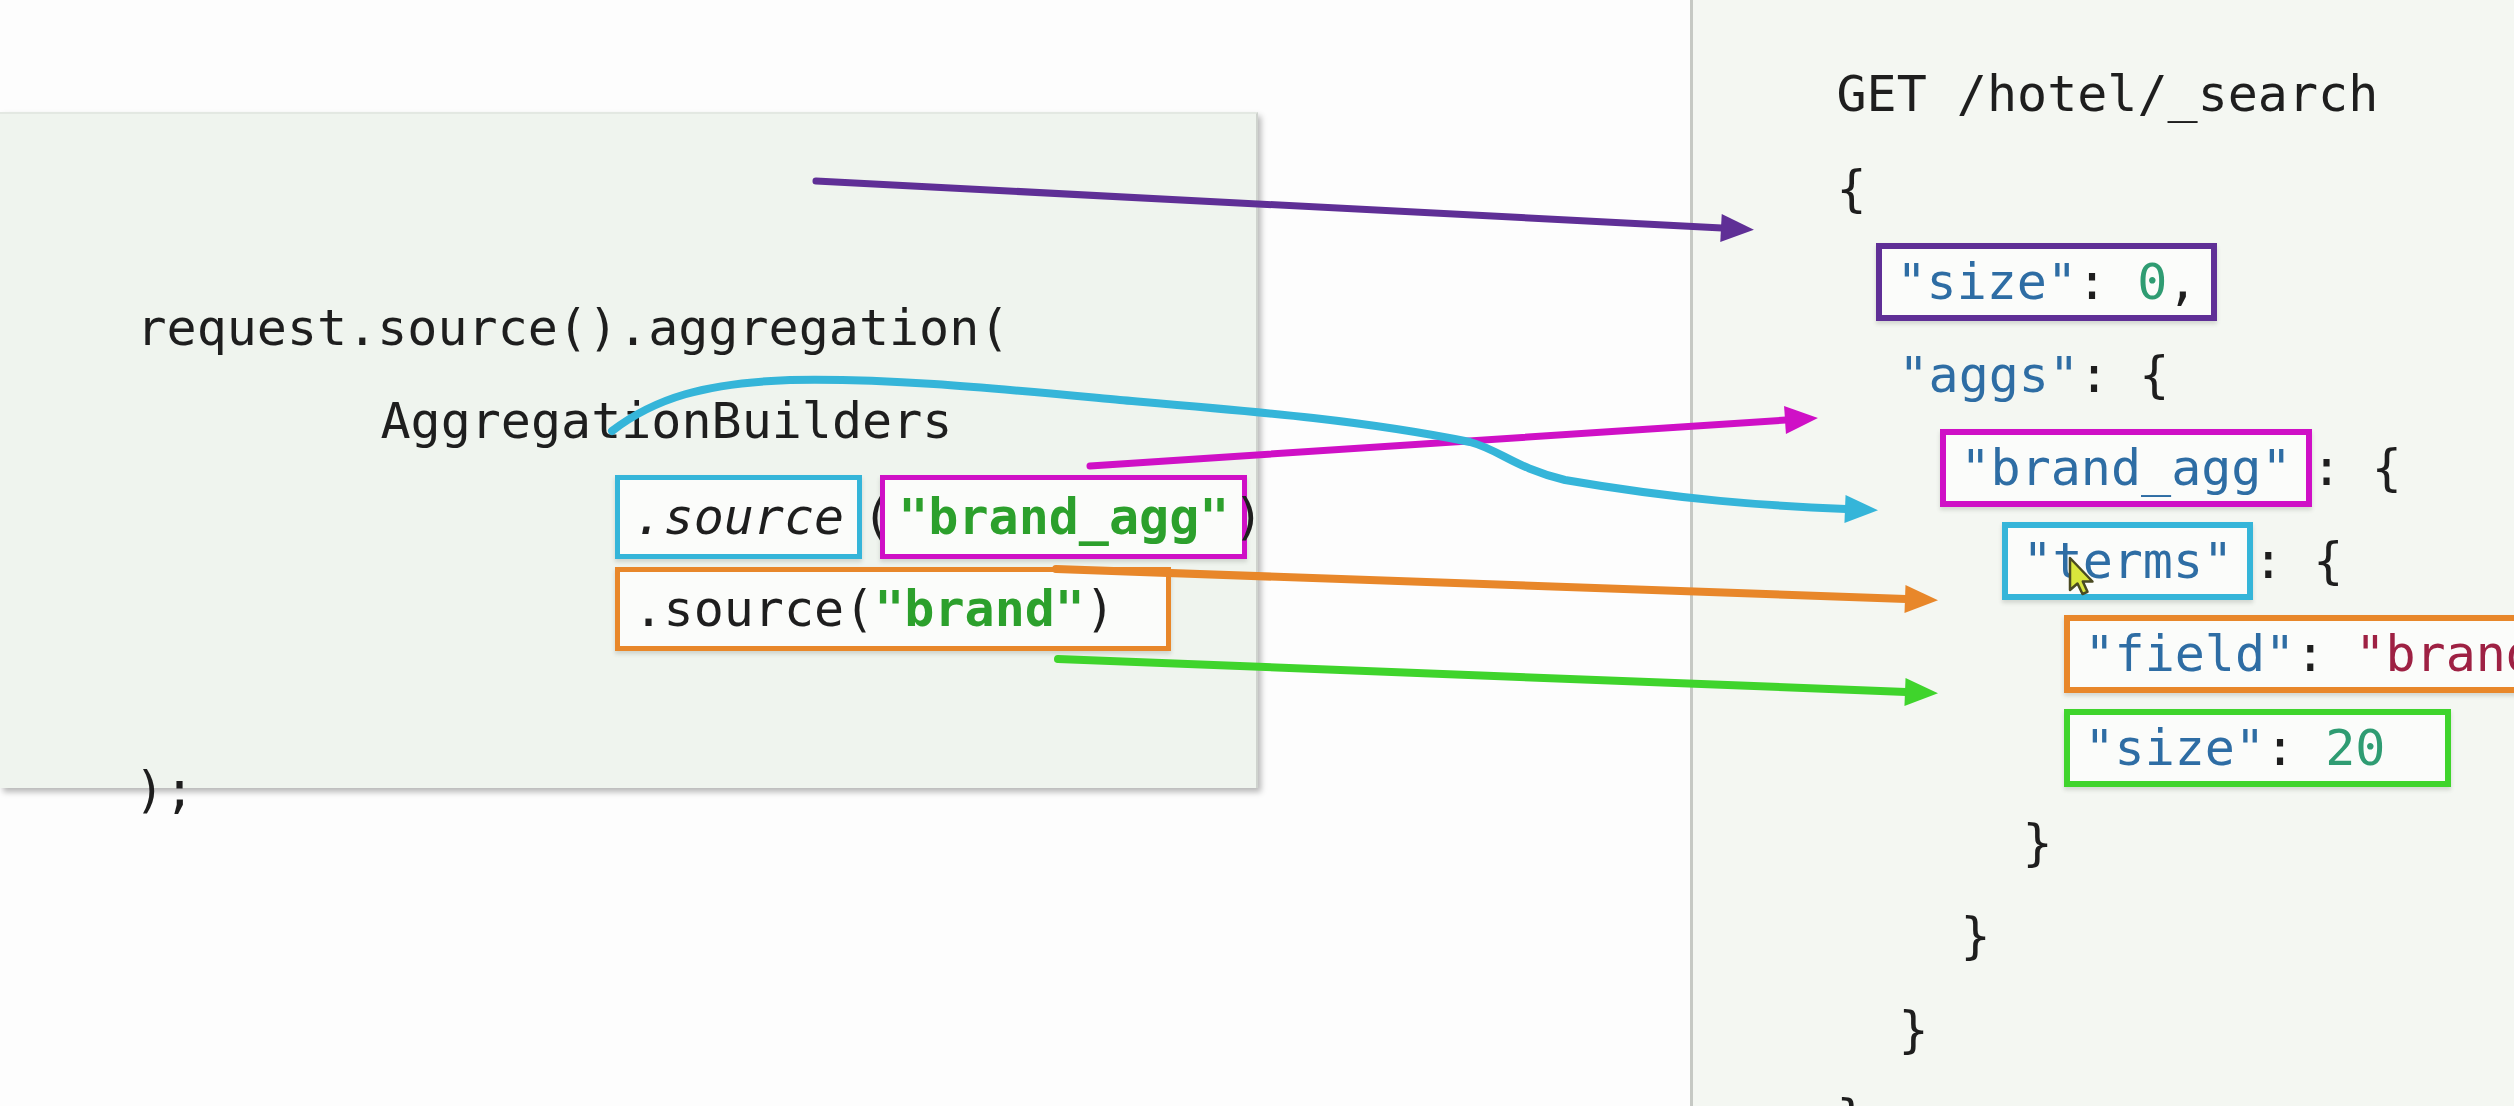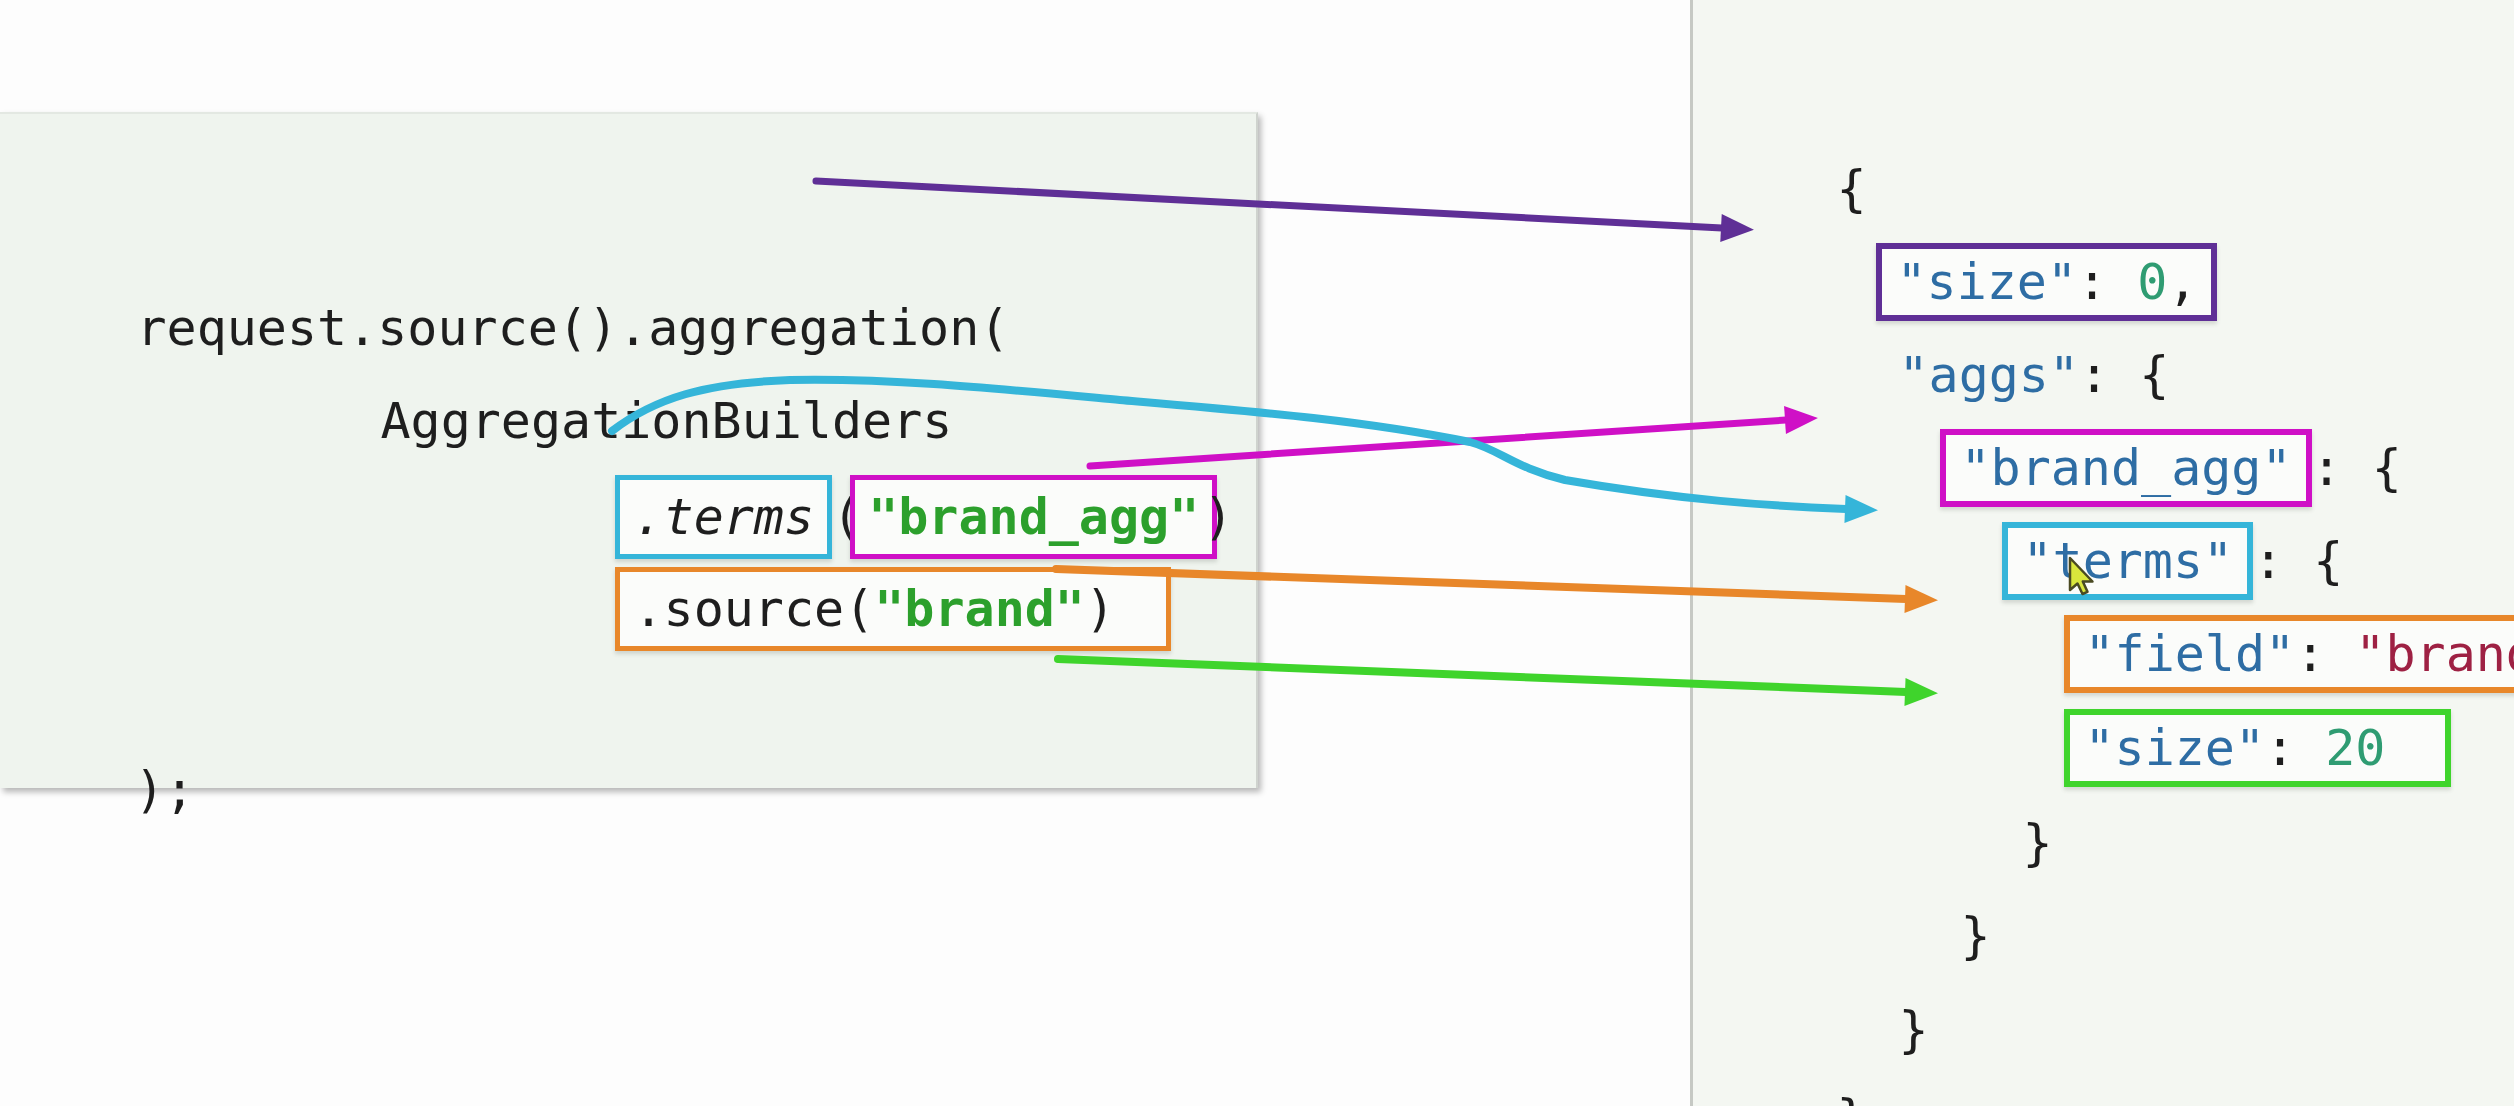--- a/index.html
+++ b/index.html
@@ -42,32 +42,35 @@
 
   <div class="code-line" style="left:260px;top:340px;">
     <span>AggregationBuilders</span>
   </div>
 
   <div class="code-line" style="left:16px;top:247px;">
     <span>request.source().aggregation(</span>
   </div>
 
   <div class="code-line" style="left:495px;top:421px;">
-    <span class="hlbox lft bx-cyan"><span class="tk-italic">.terms</span></span><span>(</span><span class="hlbox lft bx-magenta mln"><span class="tk-jstr">"brand_agg"</span></span><span class="mlp">)</span>
+    <span class="hlbox lft bx-cyan"><span class="tk-italic">.source</span></span><span>(</span><span class="hlbox lft bx-magenta mln"><span class="tk-jstr">"brand_agg"</span></span><span class="mlp">)</span>
   </div>
 
   <div class="code-line" style="left:495px;top:513px;">
     <span class="hlbox lft bx-orange w520"><span>.source(</span><span class="tk-jstr">"brand"</span><span>)</span></span>
   </div>
 
 
   <div class="code-line" style="left:14px;top:709px;">
     <span>);</span>
   </div>
 
+  <div class="code-line" style="left:1716px;top:13px;">
+    <span>GET /hotel/_search</span>
+  </div>
 
   <div class="code-line" style="left:1716px;top:108px;">
     <span>{</span>
   </div>
 
   <div class="code-line" style="left:1756px;top:189px;">
     <span class="hlbox rgt bx-purple"><span class="tk-key">"size"</span><span>: </span><span class="tk-val">0</span><span>,</span></span>
   </div>
 
   <div class="code-line" style="left:1778px;top:294px;">

